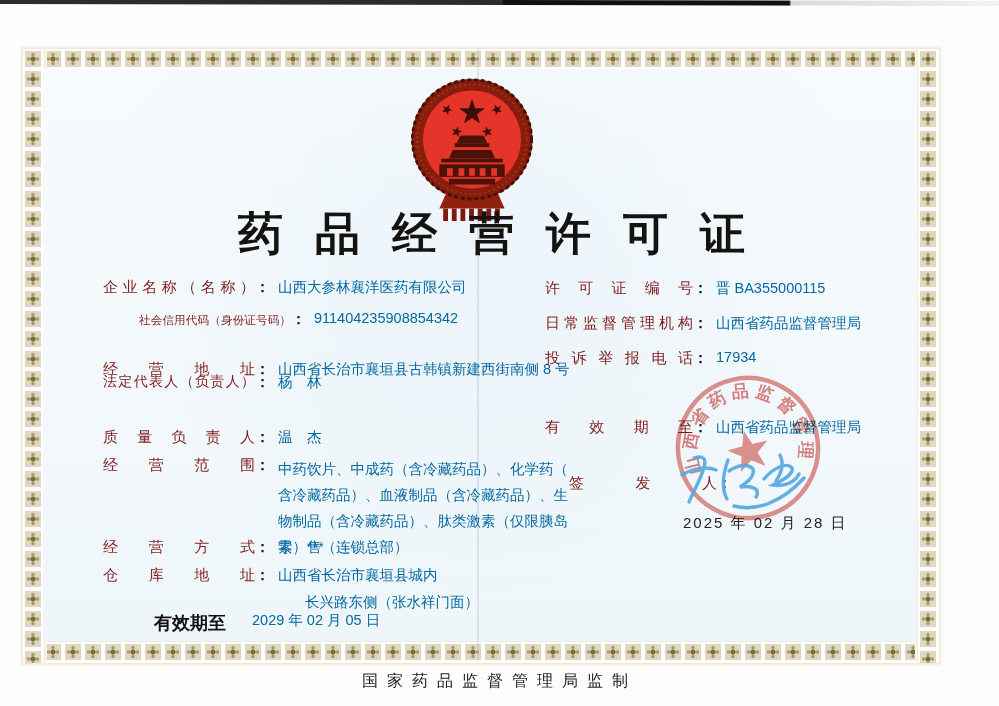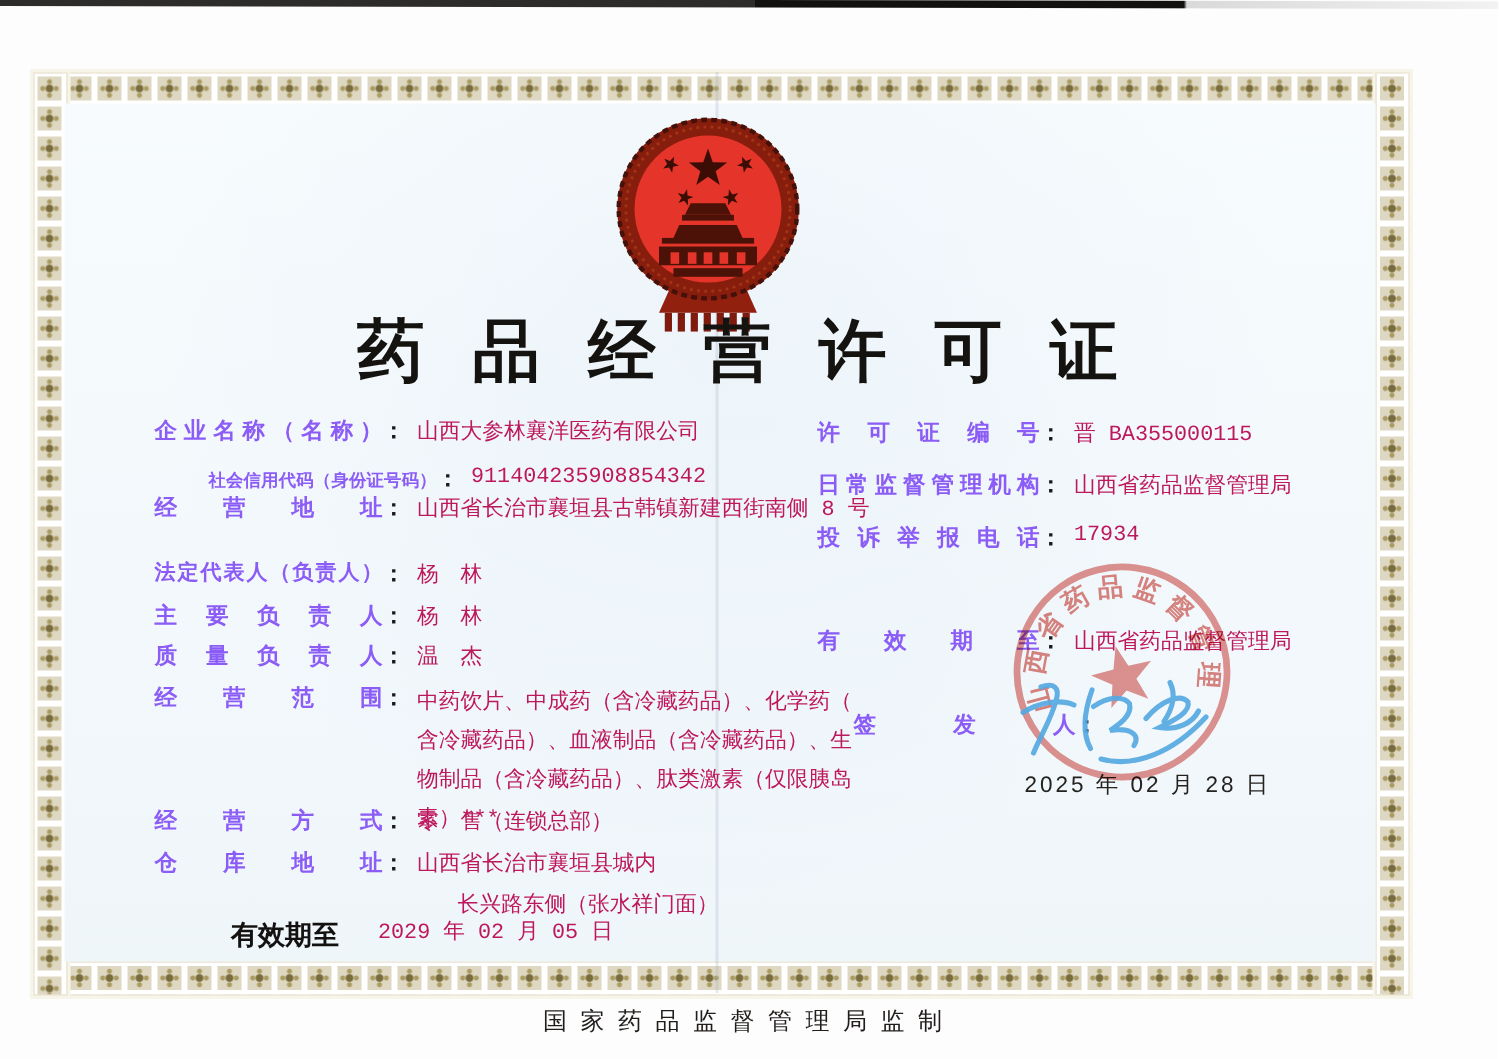--- a/index.html
+++ b/index.html
@@ -31,26 +31,26 @@
   .fold-line{position:absolute;left:477px;top:48px;width:2px;height:614px;background:rgba(165,180,195,.28);}
 
   .emblem{position:absolute;left:404px;top:76px;width:136px;height:146px;}
 
   .cert-title{position:absolute;left:0;top:204px;width:999px;text-align:center;
     font-family:"Liberation Serif","DejaVu Serif",serif;font-weight:700;font-size:45px;
     letter-spacing:32px;padding-left:16px;box-sizing:border-box;color:#15130f;}
 
   .row{position:absolute;white-space:nowrap;font-size:14.5px;color:#1c1a18;}
   .lbl{display:inline-block;width:152px;text-align:justify;text-align-last:justify;
-    font-weight:700;font-size:15px;color:#8b5cf6;vertical-align:top;}
+    font-weight:400;font-size:15px;color:#7f1d1d;vertical-align:top;}
   .lbl.narrow{font-size:11.5px;letter-spacing:0;padding-top:3px;margin-left:36px;}
   .lbl.mid{font-size:14px;}
   .lbl.right-col{width:148px;}
   .colon{font-weight:700;font-size:15px;vertical-align:top;}
-  .val{margin-left:8px;vertical-align:top;display:inline-block;color:#be185d;font-family:Liberation Mono, monospace;}
+  .val{margin-left:8px;vertical-align:top;display:inline-block;color:#0369a1;}
   .val-block{white-space:normal;width:300px;line-height:26px;word-break:break-all;line-break:anywhere;}
   .val-line2{display:block;padding-left:27px;margin-top:8px;}
   .validity-label{font-weight:700;font-size:18px;color:#141210;margin-left:44px;}
   .validity-value{margin-left:26px;}
 
   .issue-date{position:absolute;left:683px;top:514px;font-size:15px;color:#24221f;letter-spacing:2px;}
 
   .seal{position:absolute;left:668px;top:368px;width:160px;height:160px;mix-blend-mode:multiply;opacity:.85;
     transform:rotate(-14deg);}
   .signature{position:absolute;left:676px;top:448px;width:142px;height:74px;}
@@ -117,28 +117,25 @@
   </svg>
 
   <div class="cert-title">药品经营许可证</div>
 
   <div class="row" style="left:103px;top:278px;">
     <span class="lbl">企业名称（名称）</span><span class="colon">：</span><span class="val">山西大参林襄洋医药有限公司</span>
   </div>
   <div class="row" style="left:103px;top:310px;">
     <span class="lbl narrow">社会信用代码（身份证号码）</span><span class="colon">：</span><span class="val">911404235908854342</span>
   </div>
-  <div class="row" style="left:103px;top:329px;">
+  <div class="row" style="left:103px;top:360px;">
     <span class="lbl">经营地址</span><span class="colon">：</span><span class="val">山西省长治市襄垣县古韩镇新建西街南侧 8 号</span>
   </div>
   <div class="row" style="left:103px;top:373px;">
     <span class="lbl mid">法定代表人（负责人）</span><span class="colon">：</span><span class="val">杨　林</span>
-  </div>
-  <div class="row" style="left:103px;top:401px;">
-    <span class="lbl">主要负责人</span><span class="colon">：</span><span class="val">杨　林</span>
   </div>
   <div class="row" style="left:103px;top:428px;">
     <span class="lbl">质量负责人</span><span class="colon">：</span><span class="val">温　杰</span>
   </div>
   <div class="row" style="left:103px;top:456px;">
     <span class="lbl">经营范围</span><span class="colon">：</span><span class="val val-block">中药饮片、中成药（含冷藏药品）、化学药（含冷藏药品）、血液制品（含冷藏药品）、生物制品（含冷藏药品）、肽类激素（仅限胰岛素）***</span>
   </div>
   <div class="row" style="left:103px;top:538px;">
     <span class="lbl">经营方式</span><span class="colon">：</span><span class="val">零　售（连锁总部）</span>
   </div>

